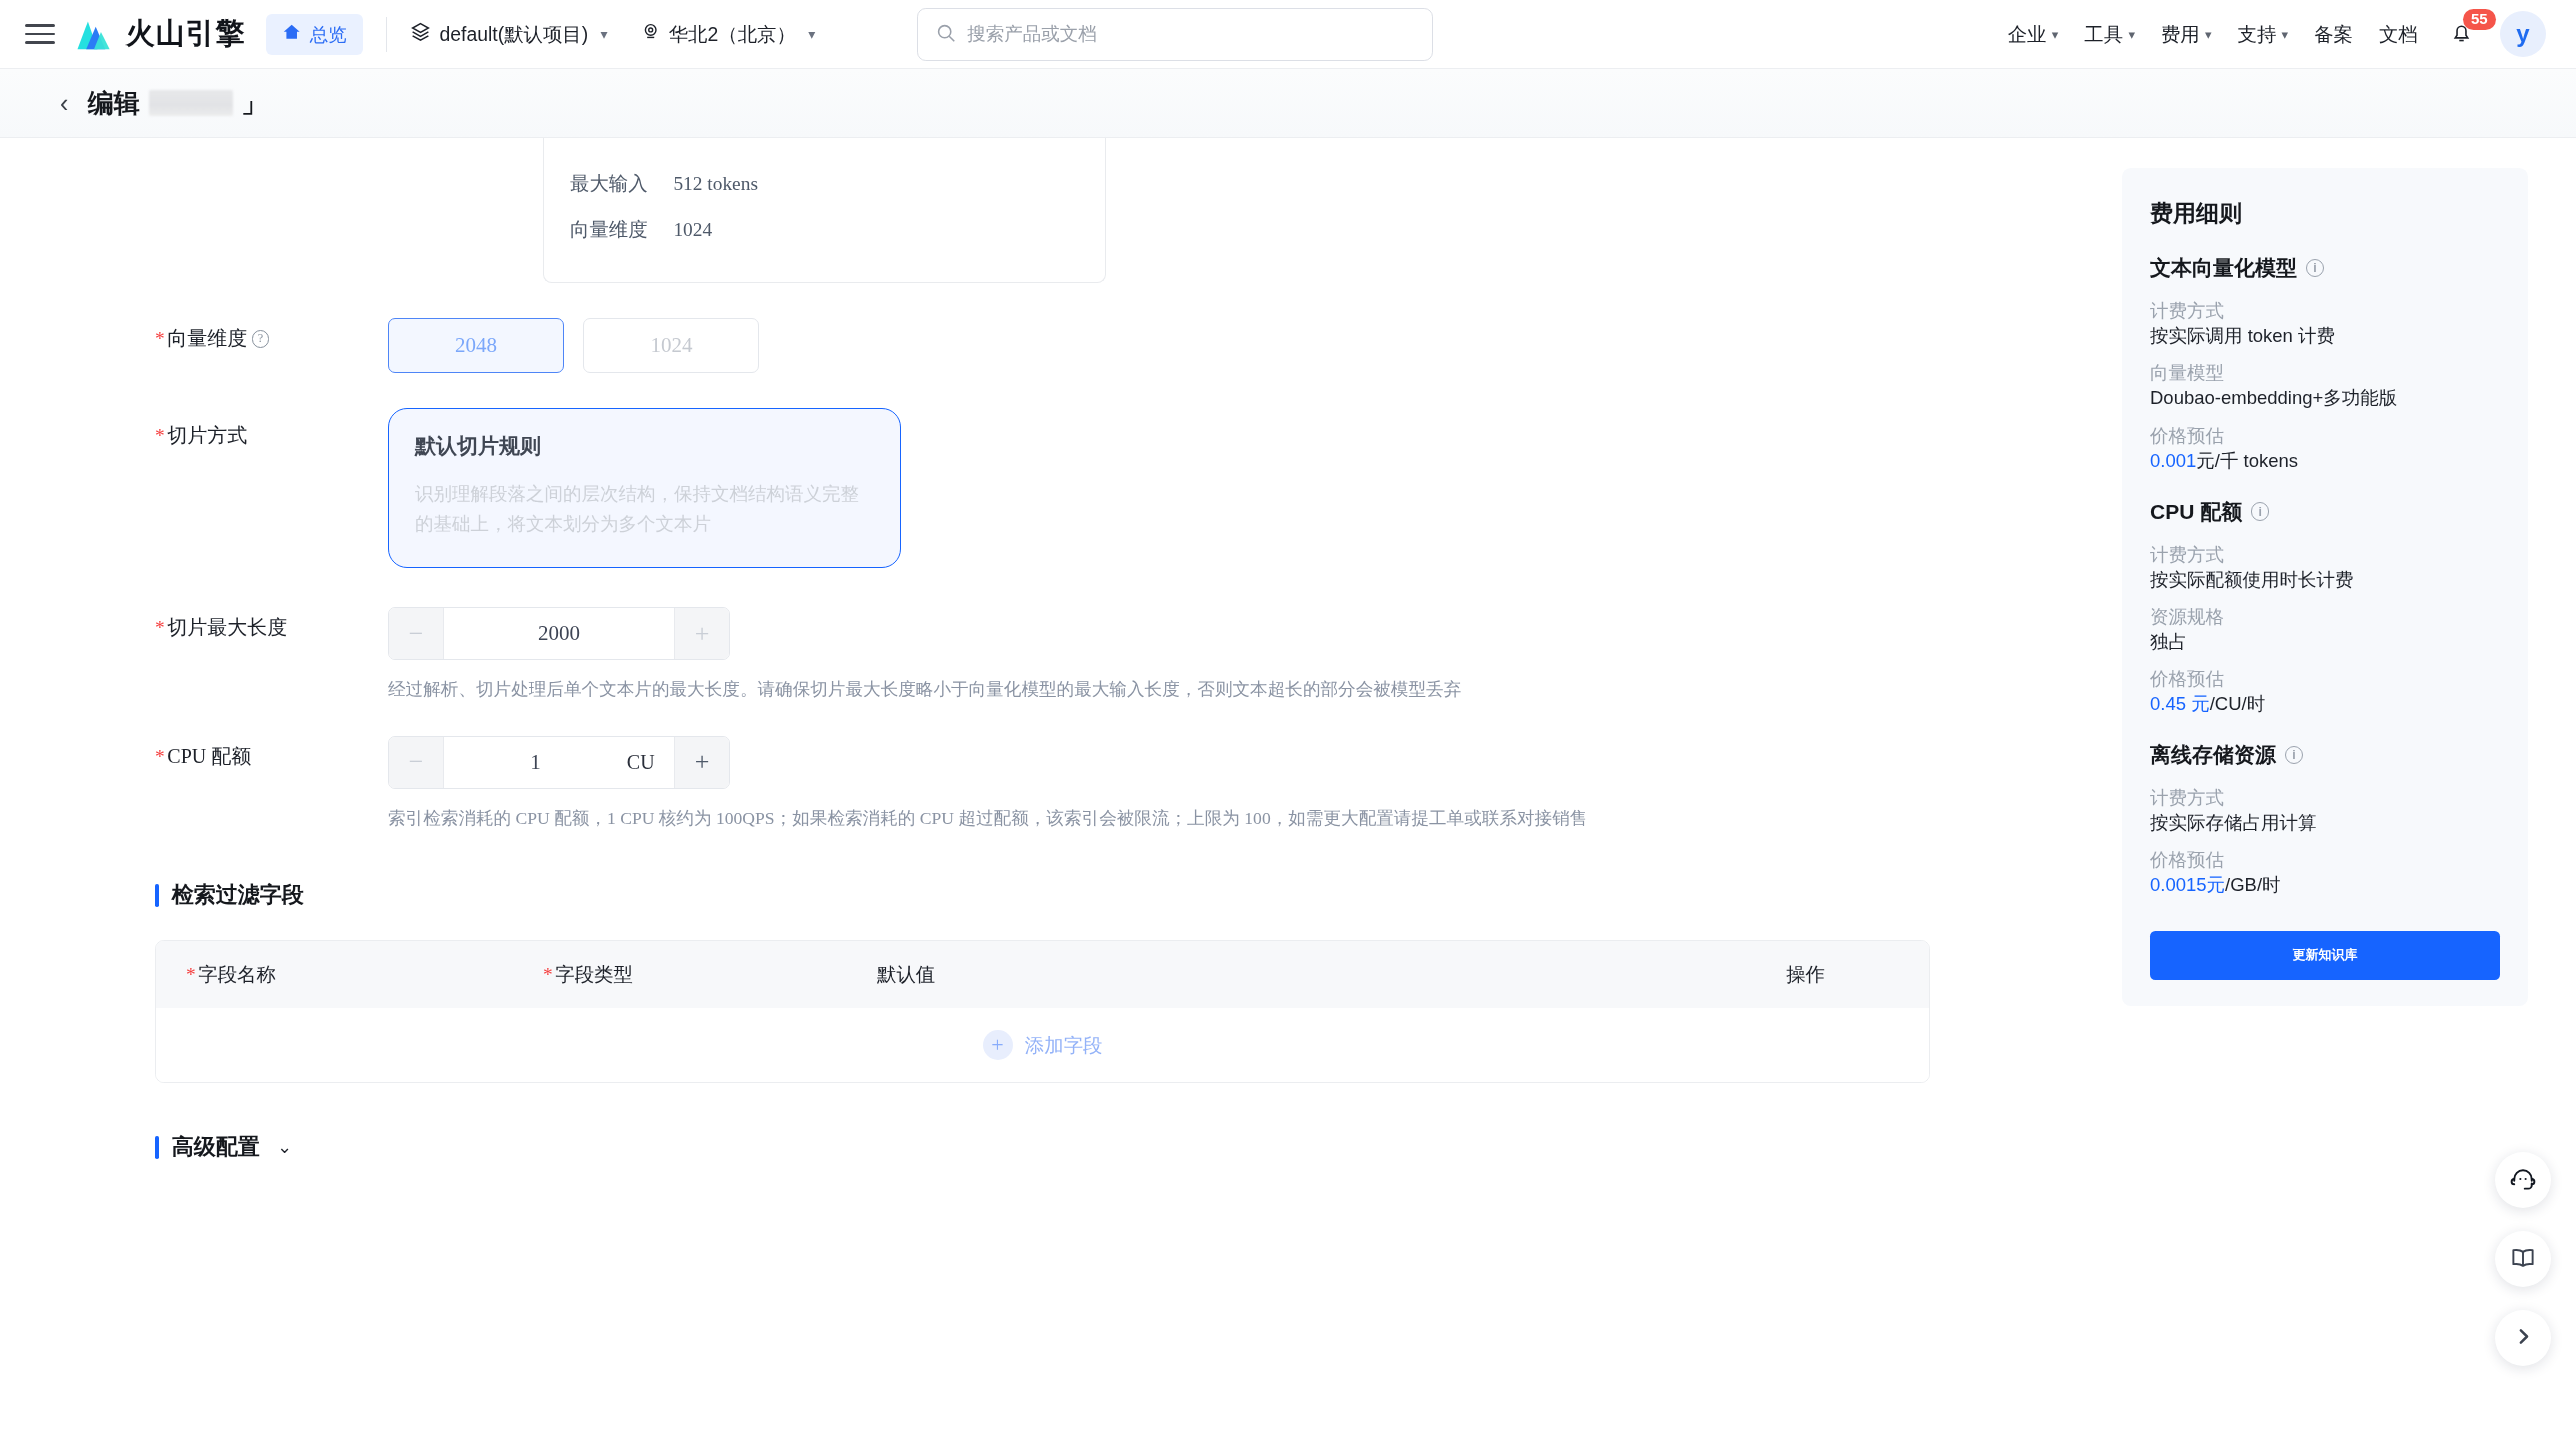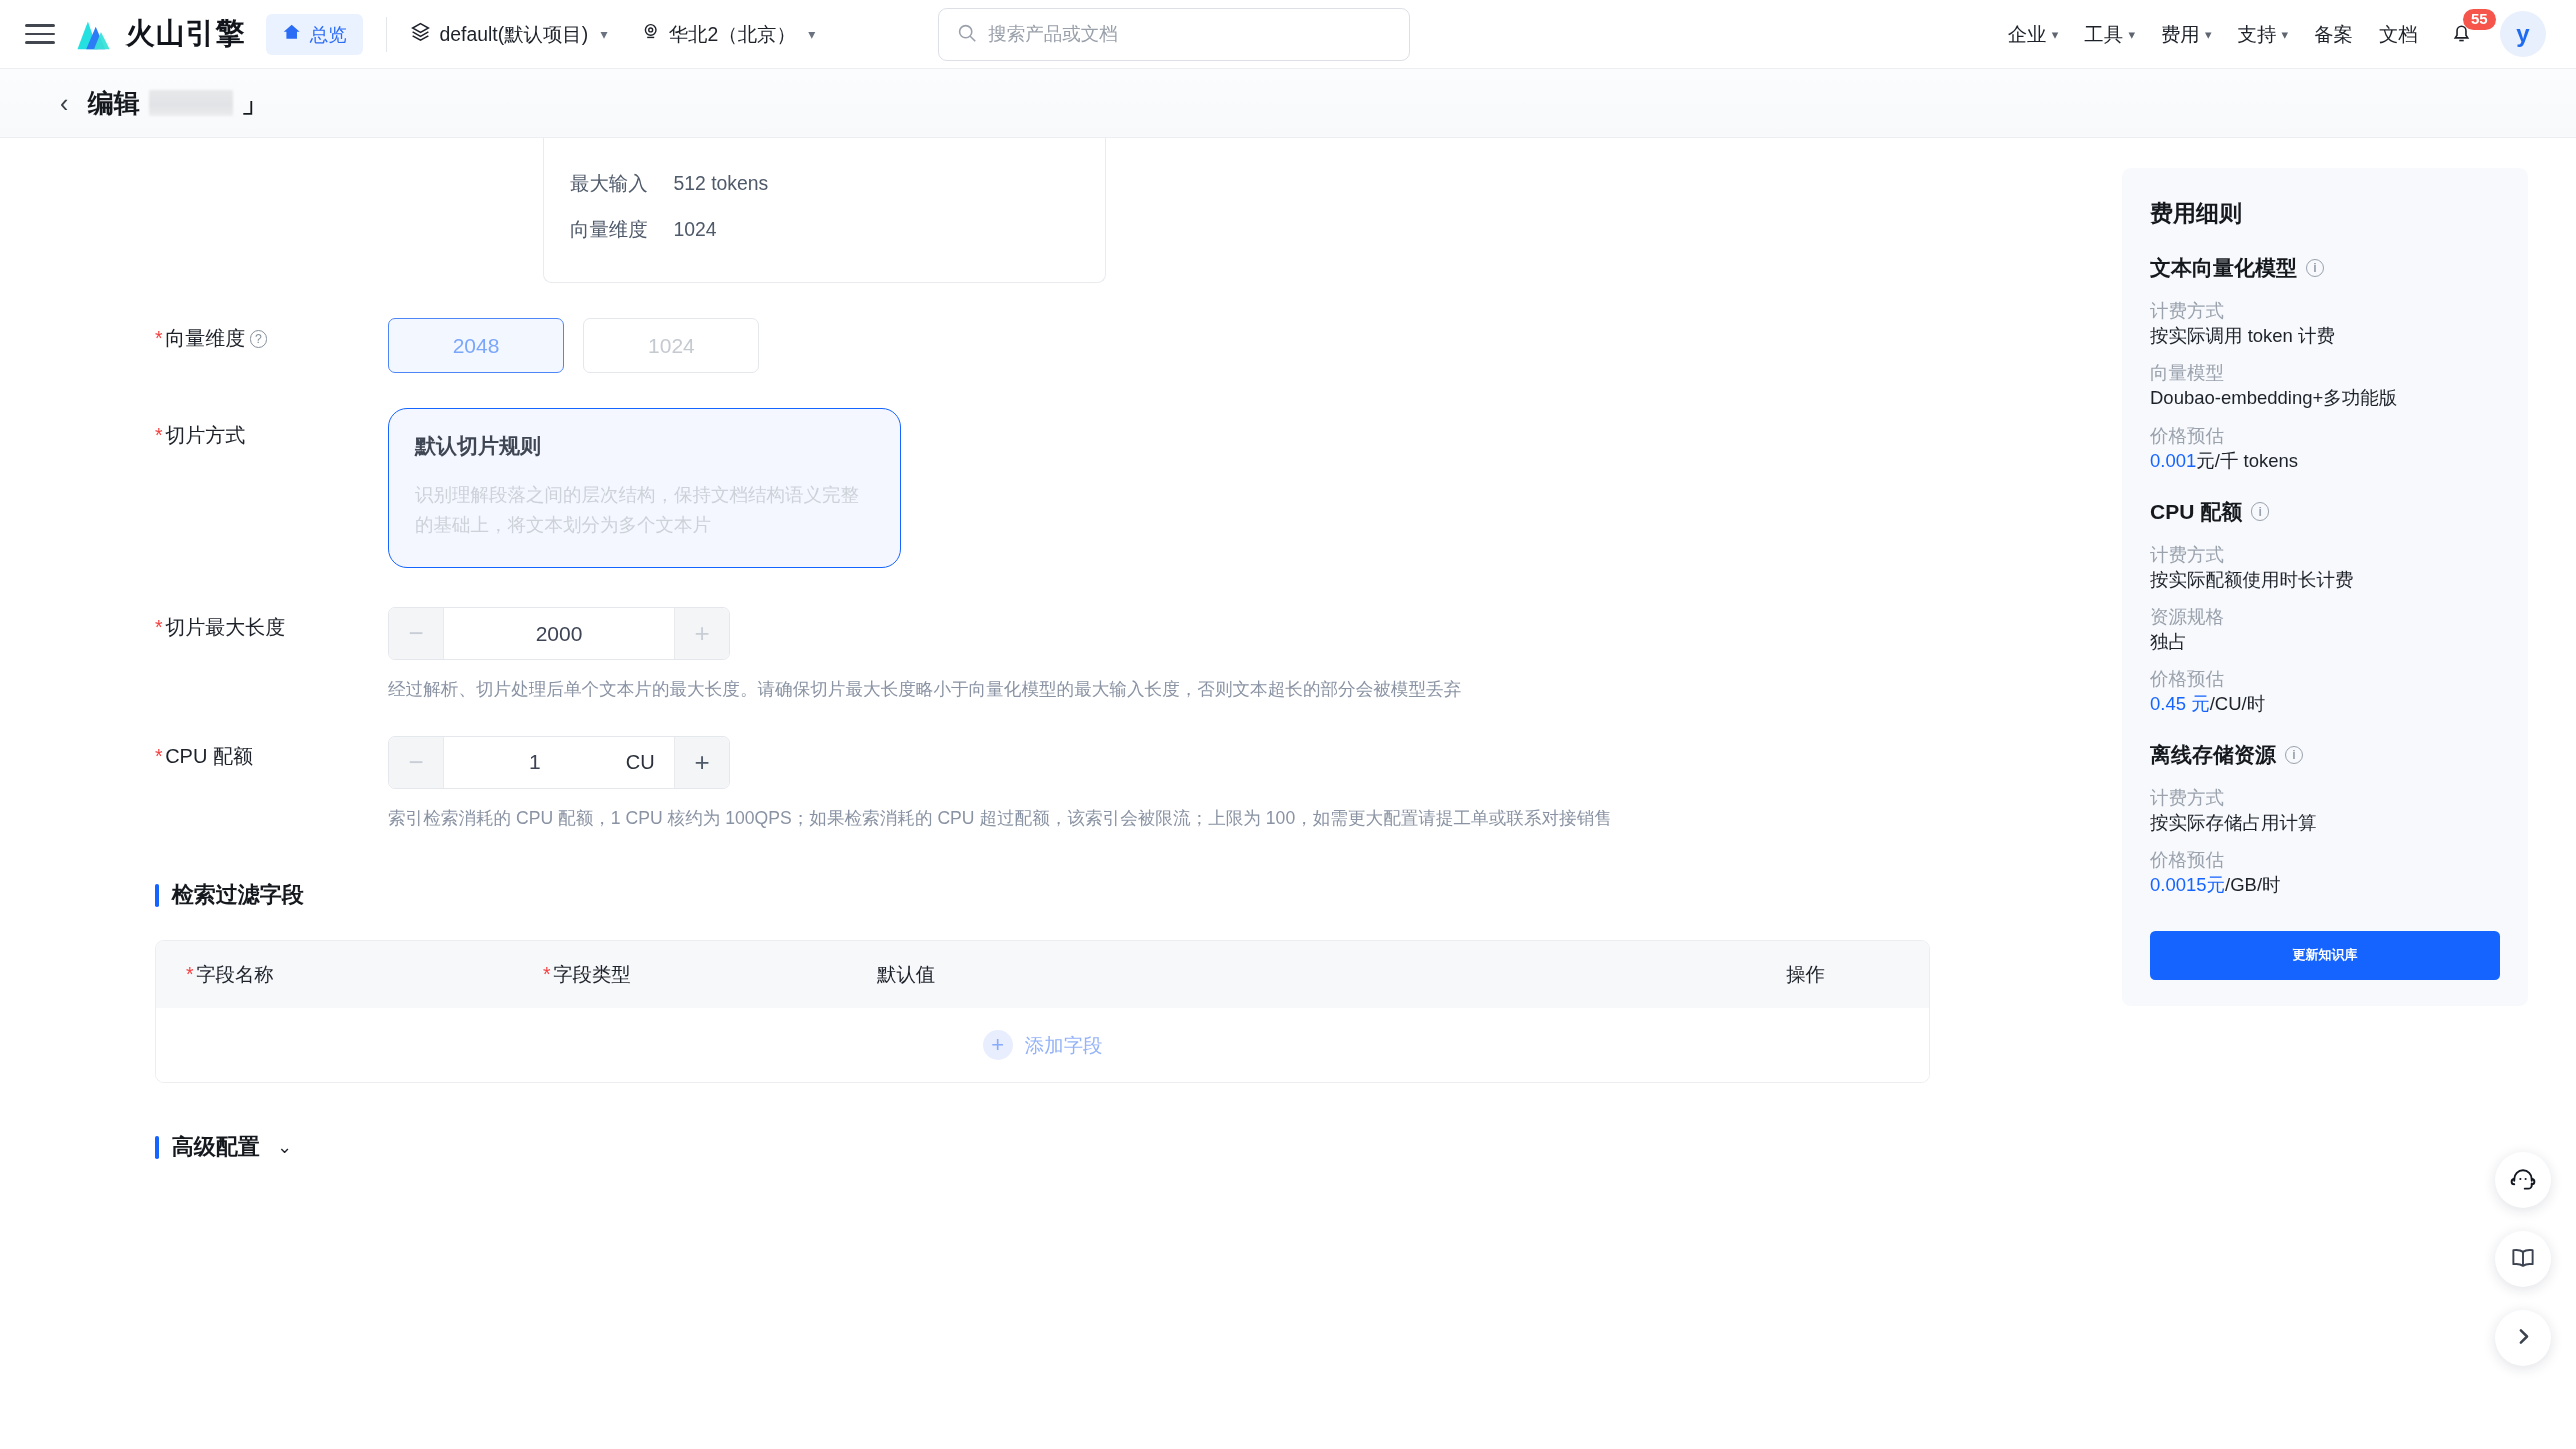--- a/index.html
+++ b/index.html
@@ -28,21 +28,21 @@
   .ov-btn {
     display: flex; align-items: center; gap: 8px;
     background: #eaf1ff; color: #2b6cf5;
     border-radius: 6px; padding: 8px 16px;
     font-size: 18.5px; cursor: pointer;
   }
   .nav-sep { width: 0.9px; height: 35px; background: #e3e6eb; margin: 0 23px; }
   .nav-select { display: flex; align-items: center; gap: 8.8px; font-size: 19.4px; color: #1d2129; cursor: pointer; margin-right: 33px; }
   .nav-select .chev { font-size: 14px; color: #6b7280; margin-left: 3.5px; }
   .searchbox {
-    width: 472px; height: 53px; margin-left: 90px;
+    width: 516px; height: 53px; margin-left: 69px;
     border: 0.9px solid #dcdfe6; border-radius: 8.8px;
     display: flex; align-items: center; gap: 11.4px; padding: 0 17.6px;
   }
   .searchbox input {
     border: none; outline: none; font-size: 18.5px; width: 100%;
     font-family: inherit; color: #1d2129; background: transparent;
   }
   .searchbox input::placeholder { color: #9aa0aa; }
   .nav-right { display: flex; align-items: center; gap: 26px; margin-left: auto; }
   .nav-link { display: flex; align-items: center; gap: 5.3px; font-size: 19.4px; color: #1d2129; cursor: pointer; }
@@ -75,21 +75,21 @@
     filter: blur(1.3px); border-radius: 1.8px; vertical-align: middle;
   }
 
   
   .page {
     display: flex; width: 100%;
     height: calc(1450px - 69px - 69px);
     background: #fff;
     position: relative;
   }
-  .main-col { flex: 1; padding: 0 0 16px 0; position: relative; overflow: hidden; }
+  .main-col { flex: 1; padding: 0 0 16px 0; position: relative; overflow: hidden; font-family: Liberation Serif, serif; }
   .main-inner { padding: 0 53px 0 155px; }
 
   .form-row { display: flex; align-items: flex-start; margin-bottom: 0; }
   .form-label {
     width: 233px; flex: none; padding-top: 7px;
     font-size: 20px; color: #1d2129; text-align: left;
     display: flex; align-items: center; gap: 2.6px;
   }
   .req { color: #f53f3f; font-size: 19.4px; line-height: 1; }
   .qmark {

